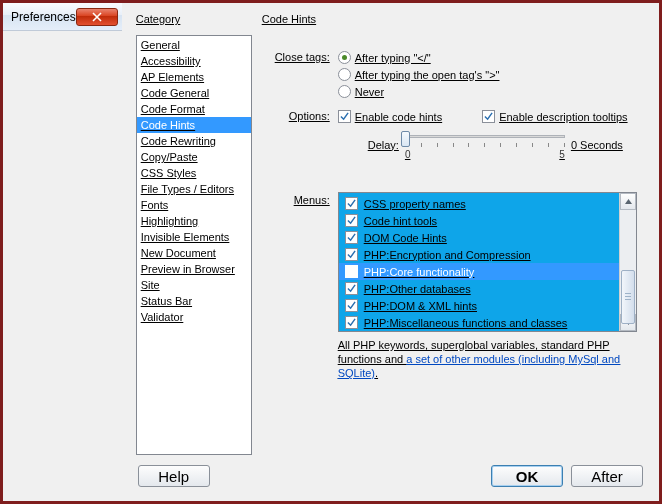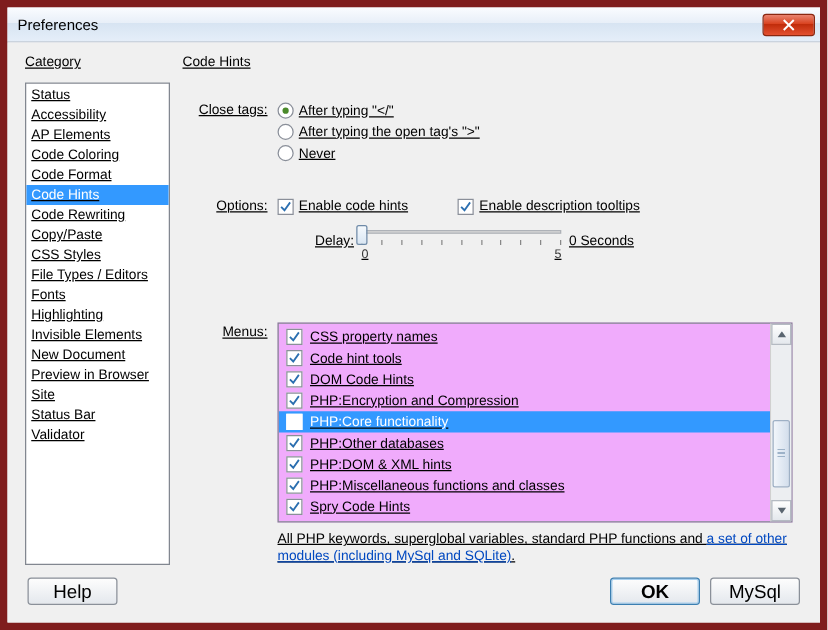--- a/index.html
+++ b/index.html
@@ -6,23 +6,23 @@
   body {
     margin: 0;
     font-family: "Segoe UI", Tahoma, sans-serif;
     font-size: 11px;
     background: #fff;
     color: #000;
   }
   .window {
     width: 662px;
     height: 504px;
-    border: 6px solid #7f1d1d;
-    display: flex;
-    flex-direction: column;
+    border: 3px solid #7f1d1d;
+    display: flex;
+    flex-direction: row;
     background: #f0f0f0;
   }
   .titlebar {
     height: 28px;
     background: linear-gradient(to bottom, #fafcff 0%, #e8eff8 45%, #d7e4f2 46%, #e5eef9 100%);
     display: flex;
     align-items: center;
     padding: 0 4px 0 8px;
     font-size: 12px;
     border-bottom: 1px solid #c0cad8;
@@ -74,22 +74,21 @@
   }
   .listbox .item.selected {
     background: #3399ff;
     color: #fff;
   }
   .form-area {
     flex: 1;
     padding: 14px 8px 0 0;
     display: flex;
     flex-direction: column;
-    gap: 20px;
-    justify-content: space-between;
+    gap: 6px;
   }
   .row { display: flex; align-items: flex-start; }
   .row-label {
     width: 76px;
     text-align: right;
     padding-right: 8px;
     padding-top: 2px;
   }
   .row-body { flex: 1; }
   .radio-row, .check-row {
@@ -129,22 +128,22 @@
   .slider-ticks {
     position: absolute; left: 0; right: 0; top: 14px; height: 6px;
     display: flex; justify-content: space-between;
   }
   .slider-ticks span { width:1px; height:4px; background:#888; }
   .slider-minmax {
     display:flex; justify-content:space-between; font-size:10px; color:#333; width:160px;
   }
   .menus-box {
     border: 1px solid #828790;
-    background: #f0abfc;
-    height: 160px;
+    background: #0ea5e9;
+    height: 140px;
     display: flex;
   }
   .menus-list {
     flex: 1;
     overflow: hidden;
     padding: 2px 0;
   }
   .menus-list .mitem {
     display: flex; align-items: center; gap: 6px;
     padding: 0 6px;
@@ -215,24 +214,24 @@
         </svg>
     </div>
   </div>
 
   <div class="body">
     <div class="columns">
 
       <div class="col-left">
         <div class="col-head">Category</div>
         <div class="listbox" id="category-list">
-            <div class="item">Status</div>
+            <div class="item">General</div>
             <div class="item">Accessibility</div>
             <div class="item">AP Elements</div>
-            <div class="item">Code Coloring</div>
+            <div class="item">Code General</div>
             <div class="item">Code Format</div>
             <div class="item selected">Code Hints</div>
             <div class="item">Code Rewriting</div>
             <div class="item">Copy/Paste</div>
             <div class="item">CSS Styles</div>
             <div class="item">File Types / Editors</div>
             <div class="item">Fonts</div>
             <div class="item">Highlighting</div>
             <div class="item">Invisible Elements</div>
             <div class="item">New Document</div>
@@ -417,16 +416,16 @@
           </div>
 
         </div>
       </div>
     </div>
 
     <div class="button-bar">
       <button class="btn">Help</button>
       <span class="spacer"></span>
       <button class="btn default">OK</button>
-      <button class="btn">MySql</button>
+      <button class="btn">After</button>
     </div>
   </div>
 </div>
 
 </body></html>

